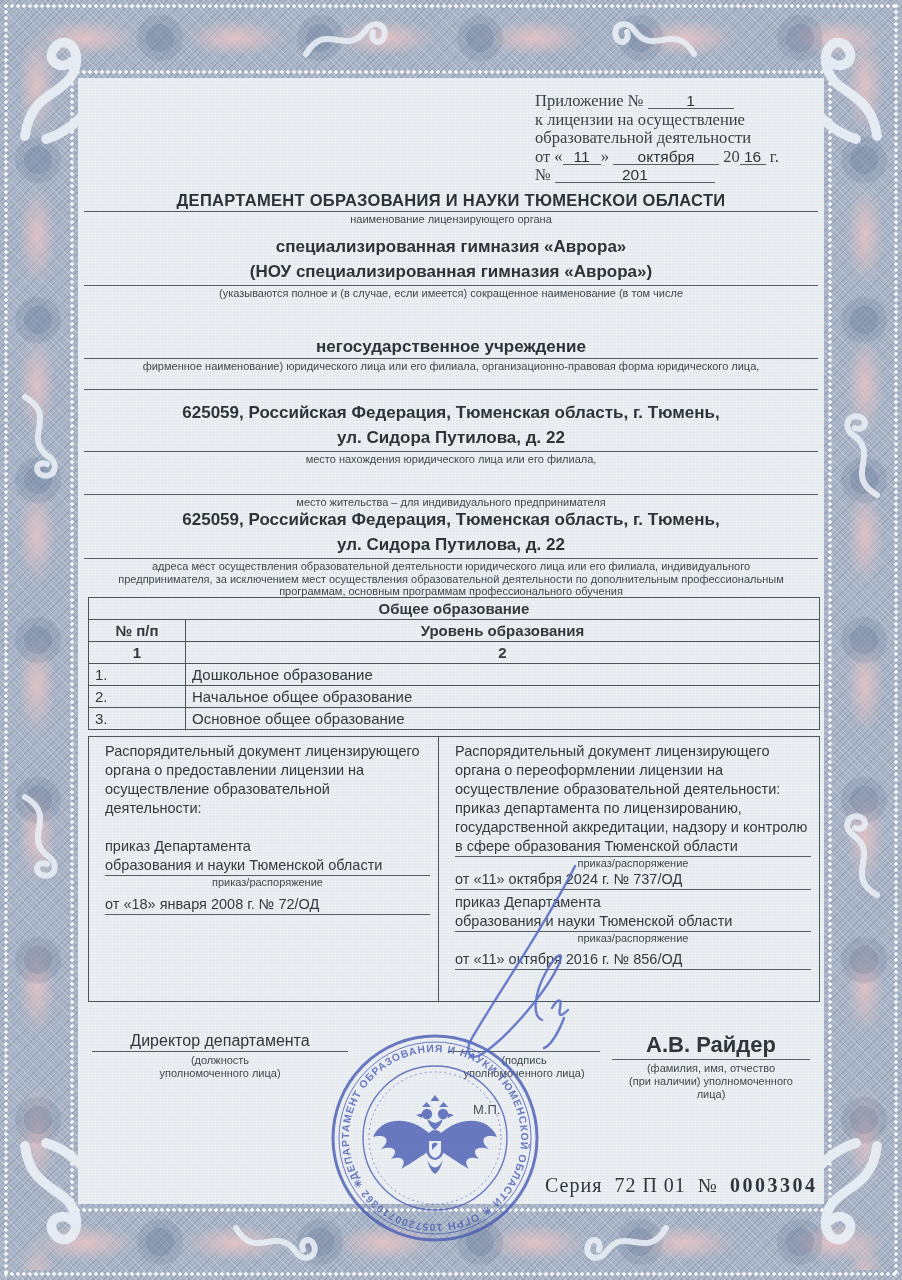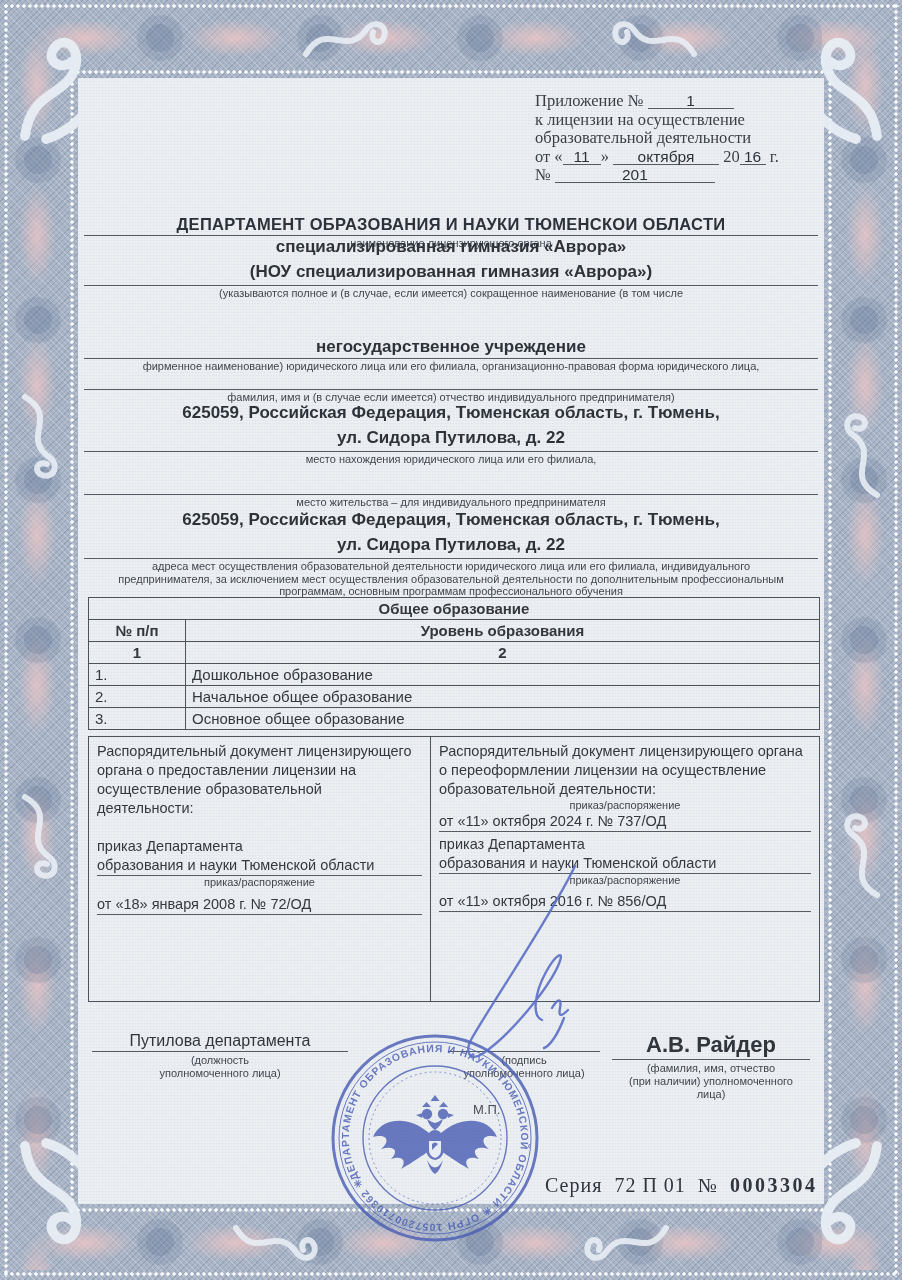--- a/index.html
+++ b/index.html
@@ -59,21 +59,21 @@
   .fcap{font-size:11px;color:#41464e;text-align:center;margin-top:1px;line-height:12.5px;}
   .big{font-weight:bold;font-size:17px;line-height:25px;color:#2e333a;}
   .title{font-weight:bold;font-size:16.5px;letter-spacing:.3px;color:#2d323a;line-height:20px;}
   
   table.edu{border-collapse:collapse;width:100%;}
   table.edu td{border:1px solid #4d535b;padding:1px 6px;font-size:15px;color:#33383f;height:19px;}
   td.c{text-align:center;} td.hdr{font-size:13.5px;font-weight:bold;}
   td.ttl{font-weight:bold;font-size:15.5px;text-align:center;margin-top:36px;}
   
   .orders{display:flex;border:1px solid #4d535b;height:266px;box-sizing:border-box;}
-  .ocell{padding:5px 8px 0 8px;font-size:14.5px;line-height:19px;color:#34393f;box-sizing:border-box;}
+  .ocell{padding:5px 8px 0 8px;font-size:14.5px;line-height:19px;color:#34393f;box-sizing:border-box;margin-left:8px;}
   .ocell.l{width:342px;border-right:1px solid #4d535b;}
   .ocell.r{flex:1;}
   .uline{border-bottom:1px solid #565c64;}
   .ocap{font-size:11px;color:#41464e;text-align:center;line-height:13px;}
   
   .signrow{display:flex;align-items:flex-start;}
   .sigcol{text-align:center;}
   .sigline{border-bottom:1px solid #565c64;padding-bottom:1px;font-size:16px;color:#31363d;}
   .sigcap{font-size:11px;color:#41464e;line-height:13px;margin-top:2px;}
   .series{font-family:"Liberation Serif",serif;font-size:20px;color:#30353e;letter-spacing:1px;}
@@ -171,41 +171,40 @@
         <span class="val" style="width:106px;">октября</span>
         <span>20</span><span class="val" style="width:26px;">16</span>
         <span>г.</span>
       </div>
       <div>
         <span>№</span>
         <span class="val" style="width:160px;">201</span>
       </div>
     </div>
 
-    <div class="sec" style="top:112px;margin-top:24px;">
+    <div class="sec" style="top:112px;">
       <div class="fline title">ДЕПАРТАМЕНТ ОБРАЗОВАНИЯ И НАУКИ ТЮМЕНСКОИ ОБЛАСТИ</div>
       <div class="fcap">наименование лицензирующего органа</div>
     </div>
 
     <div class="sec" style="top:156px;">
       <div class="fline">
         <div class="big">специализированная гимназия «Аврора»</div>
         <div class="big">(НОУ специализированная гимназия «Аврора»)</div>
       </div>
       <div class="fcap">(указываются полное и (в случае, если имеется) сокращенное наименование (в том числе</div>
     </div>
 
     <div class="sec" style="top:258px;">
       <div class="fline big" style="line-height:21px;">негосударственное учреждение</div>
       <div class="fcap">фирменное наименование) юридического лица или его филиала, организационно-правовая форма юридического лица,</div>
     </div>
 
     <div class="sec" style="top:296px;">
       <div class="fline" style="height:14px;"></div>
-      <div class="fcap">фамилия, имя и (в случае если имеется) отчество индивидуального предпринимателя)</div>
     </div>
 
     <div class="sec" style="top:322px;">
       <div class="fline">
         <div class="big">625059, Российская Федерация, Тюменская область, г. Тюмень,</div>
         <div class="big">ул. Сидора Путилова, д. 22</div>
       </div>
       <div class="fcap">место нахождения юридического лица или его филиала,</div>
     </div>
 
@@ -257,32 +256,33 @@
     <div class="sec orders" style="top:658px;left:10px;right:4px;">
       <div class="ocell l">
         <div>Распорядительный документ лицензирующего органа о предоставлении лицензии на осуществление образовательной деятельности:</div>
         <div style="margin-top:19px;">приказ Департамента</div>
         <div class="uline">образования и науки Тюменской области</div>
         <div class="ocap">приказ/распоряжение</div>
         <div class="uline" style="margin-top:6px;">от «18» января 2008 г. № 72/ОД</div>
       </div>
       <div class="ocell r">
         <div>Распорядительный документ лицензирующего органа о переоформлении лицензии на осуществление образовательной деятельности:</div>
+        <div class="uline">приказ департамента по лицензированию, государственной аккредитации, надзору и контролю в сфере образования Тюменской области</div>
         <div class="ocap">приказ/распоряжение</div>
         <div class="uline">от «11» октября 2024 г. № 737/ОД</div>
         <div style="margin-top:3px;">приказ Департамента</div>
         <div class="uline">образования и науки Тюменской области</div>
         <div class="ocap">приказ/распоряжение</div>
         <div class="uline" style="margin-top:5px;">от «11» октября 2016 г. № 856/ОД</div>
       </div>
     </div>
 
     <div class="sec signrow" style="top:954px;left:14px;right:14px;">
       <div class="sigcol" style="width:256px;">
-        <div class="sigline">Путилова департамента</div>
+        <div class="sigline">Директор департамента</div>
         <div class="sigcap">(должность</div>
         <div class="sigcap" style="margin-top:0;">уполномоченного лица)</div>
       </div>
       <div class="sigcol" style="width:152px;margin-left:100px;">
         <div class="sigline" style="height:18px;"></div>
         <div class="sigcap">(подпись</div>
         <div class="sigcap" style="margin-top:0;">уполномоченного лица)</div>
       </div>
       <div class="sigcol" style="width:198px;margin-left:auto;">
         <div class="sigline" style="font-weight:600;font-size:22px;">А.В. Райдер</div>

